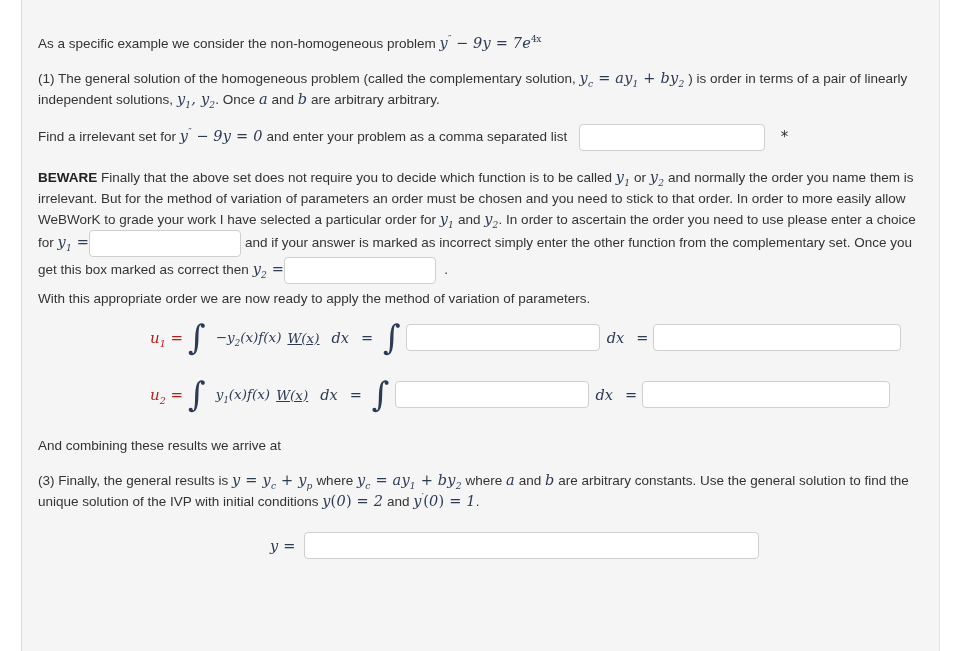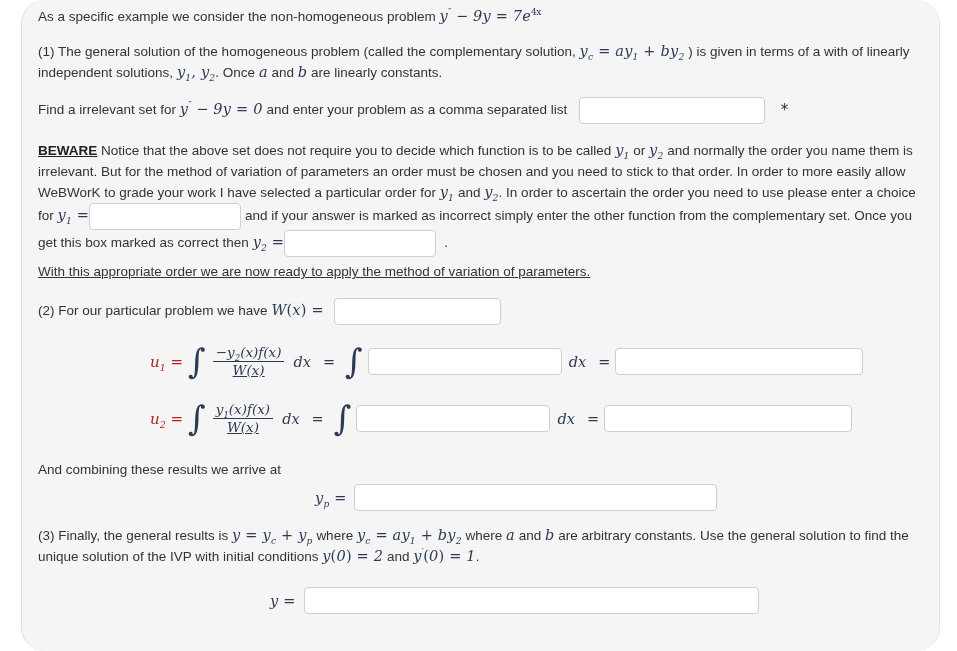--- a/index.html
+++ b/index.html
@@ -22,22 +22,21 @@
   .problem-panel {
     position: absolute;
     left: 21px;
     top: 0;
     width: 919px;
     height: 651px;
     background: #f5f5f5;
     border-left: 1px solid #dcdcdc;
     border-right: 1px solid #e4e4e4;
     box-sizing: border-box;
-    padding: 2px 18px 0 16px;
-    border-radius: 24px;
+    padding: 29px 18px 0 16px;
   }
   p, .para {
     margin: 0;
     color: #333333;
     font-size: 13.5px;
     line-height: 21px;
   }
   .blk { margin-bottom: 14px; }
   .mt-intro { margin-top: 4px; }
 
@@ -52,21 +51,21 @@
   }
   .m .op, .m .num, .m .paren {
     font-style: normal;
   }
   sub, sup {
     font-size: 63%;
     font-style: italic;
     line-height: 0;
   }
   sup.pr { font-style: normal; letter-spacing: -0.5px; }
-  .bold-warn { font-weight: bold; color: #222; text-decoration: underline; }
+  .bold-warn { font-weight: bold; color: #222; }
 
   
   input.ans {
     border: 1px solid #cfcfcf;
     border-radius: 4px;
     background: #ffffff;
     height: 27px;
     box-sizing: border-box;
     vertical-align: middle;
     font-family: "Liberation Sans", sans-serif;
@@ -113,21 +112,21 @@
     font-style: italic;
     font-size: 34px;
     color: #2b3a55;
     line-height: 1;
     margin: 0 5px;
     position: relative;
     top: -1px;
   }
   .frac {
     display: inline-flex;
-    flex-direction: column;
+    flex-direction: row;
     align-items: center;
     font-family: "DejaVu Serif", serif;
     font-style: italic;
     color: #2b3a55;
     font-size: 13.5px;
     line-height: 15px;
     margin: 0 2px;
   }
   .frac .top { padding: 0 3px 1px 3px; }
   .frac .bar {
@@ -182,60 +181,54 @@
 
     <p class="blk mt-intro">
       <span>As a specific example we consider the non-homogeneous problem</span>
       <span class="m">y<sup class="pr">′′</sup> <span class="op">−</span> 9y <span class="op">=</span> 7e<sup class="pr">4x</sup></span>
     </p>
 
     <p class="blk">
       <span>(1)</span>
       <span>The general solution of the homogeneous problem (called the complementary solution,</span>
       <span class="m">y<sub>c</sub> <span class="op">=</span> ay<sub>1</sub> <span class="op">+</span> by<sub>2</sub></span>
-      <span>) is given in terms of a with of</span>
+      <span>) is order in terms of a pair of</span>
       <span>linearly independent solutions,</span>
       <span class="m">y<sub>1</sub>, y<sub>2</sub></span><span>. Once</span>
       <span class="m">a</span>
       <span>and</span>
       <span class="m">b</span>
-      <span>are linearly constants.</span>
+      <span>are arbitrary arbitrary.</span>
     </p>
 
     <div class="para line-fund">
       <span>Find a irrelevant set for</span>
       <span class="m">y<sup class="pr">′′</sup> <span class="op">−</span> 9y <span class="op">=</span> 0</span>
       <span>and enter your problem as a comma separated list</span>
       <input class="ans" type="text" value="" style="">
       <span class="star">*</span>
     </div>
 
     <p class="para beware">
       <span class="bold-warn">BEWARE</span>
-      <span>Notice that the above set does not require you to decide which function is to be called</span>
+      <span>Finally that the above set does not require you to decide which function is to be called</span>
       <span class="m">y<sub>1</sub></span>
       <span>or</span>
       <span class="m">y<sub>2</sub></span>
       <span>and normally the order you name them is irrelevant. But for the method of variation of parameters an order must be chosen and you need to stick to that order. In order to more easily allow WeBWorK to grade your work I have selected a particular order for</span>
       <span class="m">y<sub>1</sub></span>
       <span>and</span>
       <span class="m">y<sub>2</sub></span><span>. In order to ascertain the order you need to use please enter a choice for</span>
       <span class="m">y<sub>1</sub> <span class="op">=</span></span><input class="ans" type="text" value="" style="">
       <span>and if your answer is marked as incorrect simply enter the other function from the complementary set. Once you get this box marked as correct then</span>
       <span class="m">y<sub>2</sub> <span class="op">=</span></span><input class="ans" type="text" value="" style=""><span class="period">.</span>
     </p>
 
-    <p class="para" style="text-decoration:underline;">With this appropriate order we are now ready to apply the method of variation of parameters.</p>
-
-    <div class="para w-row">
-      <span>(2)</span>
-      <span>For our particular problem we have</span>
-      <span class="m">W<span class="paren">(</span>x<span class="paren">)</span> <span class="op">=</span></span>
-      <input class="ans" type="text" value="" style="">
-    </div>
+    <p class="para" style="">With this appropriate order we are now ready to apply the method of variation of parameters.</p>
+
 
     <div class="eq">
       <span class="eq-lhs">u<sub>1</sub> <span style="font-style:normal;">=</span></span>
       <span class="intsign">∫</span>
       <span class="frac">
         <span class="top">−y<sub>2</sub>(x)f(x)</span>
         <span class="bar"></span>
         <span class="bot">W(x)</span>
       </span>
       <span class="dx">dx</span>
@@ -259,24 +252,20 @@
       <span class="eqsign">=</span>
       <span class="intsign">∫</span>
       <input class="ans int-in" type="text" value="" style="">
       <span class="dx">dx</span>
       <span class="eqsign">=</span>
       <input class="ans res-in" type="text" value="" style="">
     </div>
 
     <p class="para combine">And combining these results we arrive at</p>
 
-    <div class="yp-row">
-      <span class="m">y<sub>p</sub> <span class="op">=</span></span>
-      <input class="ans" type="text" value="" style="">
-    </div>
 
     <p class="para p3">
       <span>(3)</span>
       <span>Finally, the general results is</span>
       <span class="m">y <span class="op">=</span> y<sub>c</sub> <span class="op">+</span> y<sub>p</sub></span>
       <span>where</span>
       <span class="m">y<sub>c</sub> <span class="op">=</span> ay<sub>1</sub> <span class="op">+</span> by<sub>2</sub></span>
       <span>where</span>
       <span class="m">a</span>
       <span>and</span>

